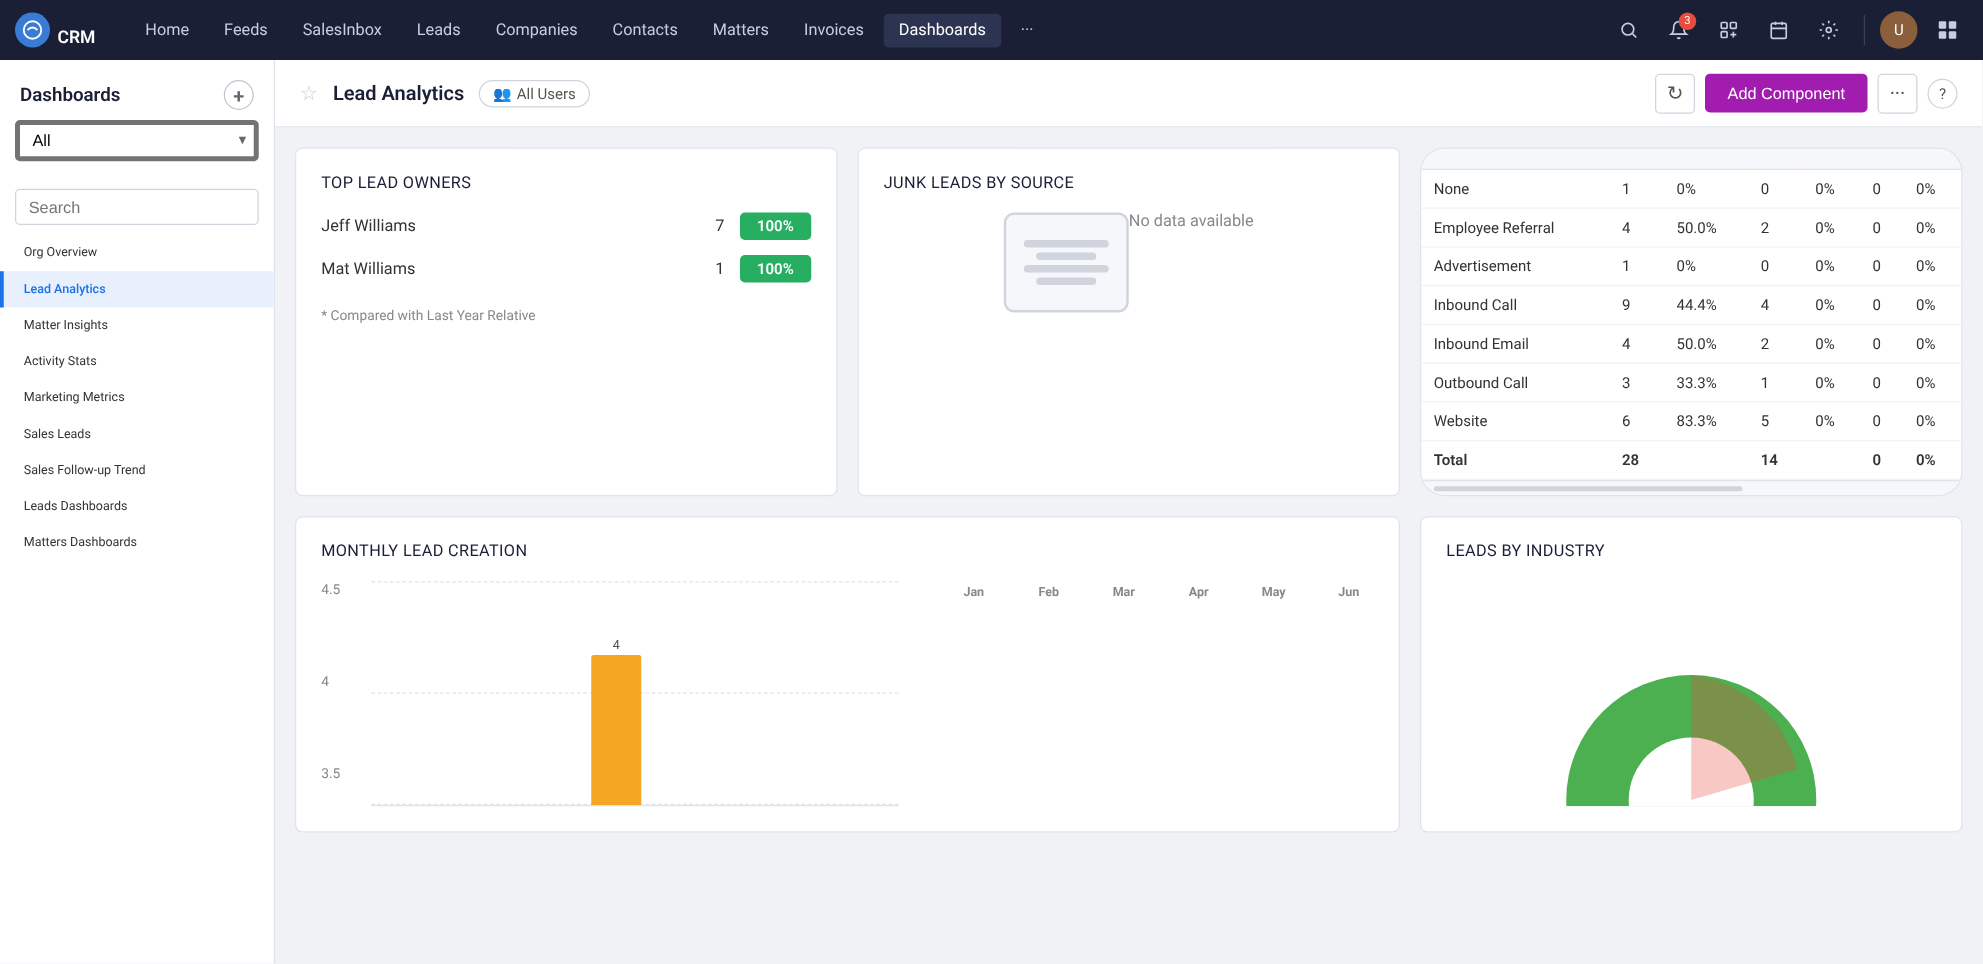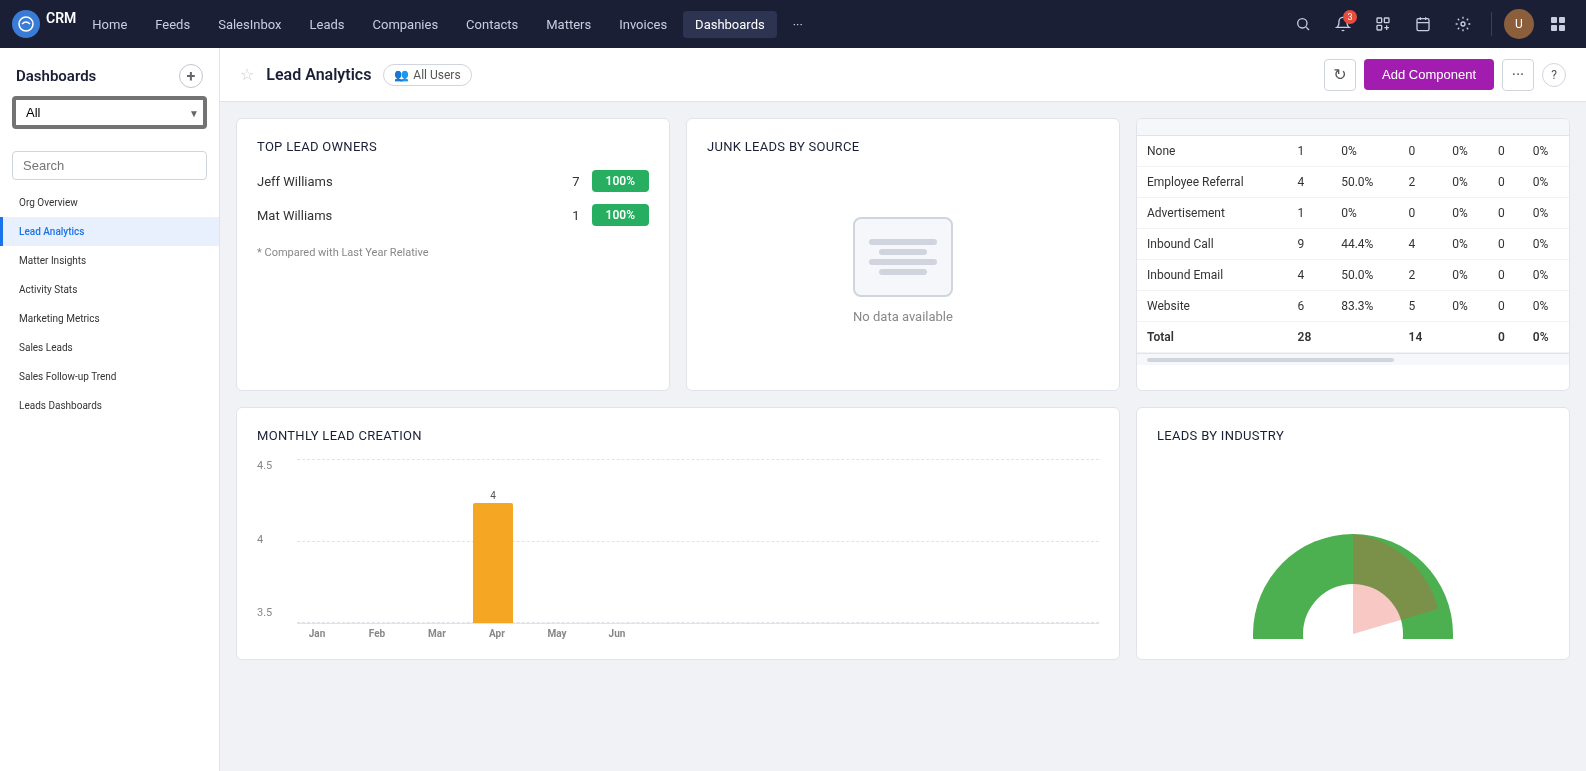--- a/index.html
+++ b/index.html
@@ -12,23 +12,23 @@
       display: flex;
       align-items: center;
       padding: 0 12px;
       color: #fff;
       gap: 4px;
       position: fixed;
       top: 0; left: 0; right: 0;
       z-index: 100;
     }
     .nav-logo {
-      display: flex; align-items: flex-start; gap: 6px;
+      display: flex; align-items: flex-end; gap: 6px;
       font-size: 14px; font-weight: 600; color: #fff;
-      margin-right: 0;
+      margin-right: 24px;
     }
     .nav-logo-icon {
       width: 28px; height: 28px; background: #3a7bd5; border-radius: 50%;
       display: flex; align-items: center; justify-content: center;
       font-size: 12px; color: white;
     }
     .nav-item {
       padding: 6px 12px; color: #c8cde0; font-size: 13px; cursor: pointer;
       border-radius: 4px; white-space: nowrap;
     }
@@ -189,38 +189,38 @@
     .lead-owner-badge {
       background: #27ae60; color: #fff;
       padding: 4px 14px; border-radius: 4px; font-size: 12px; font-weight: 600;
     }
     .compared-note {
       font-size: 11px; color: #888; margin-top: 20px;
     }
 
     
     .junk-leads-card {
-      display: flex; flex-direction: column; align-items: center; justify-content: center;
+      display: flex; justify-content: center;
       min-height: 200px;
     }
     .no-data-icon {
       width: 100px; height: 80px;
       border: 2px solid #d0d5dd; border-radius: 8px;
       background: #f5f7fa;
       display: flex; flex-direction: column; align-items: center; justify-content: center;
       gap: 4px; margin-bottom: 12px;
     }
     .no-data-line {
       width: 70%; height: 6px; background: #d0d5dd; border-radius: 3px;
     }
     .no-data-line.short { width: 50%; }
     .no-data-text { font-size: 13px; color: #888; }
 
     
-    .table-card { padding: 0; }
+    .table-card { padding: 0; border-radius: 20px; }
     .table-scroll { overflow-x: auto; }
     table.data-table {
       width: 100%; border-collapse: collapse;
       font-size: 12px;
     }
     table.data-table th {
       background: #f5f7fa; padding: 8px 10px;
       text-align: left; color: #666; font-weight: 600;
       border-bottom: 1px solid #e0e4ea;
       white-space: nowrap;
@@ -236,21 +236,21 @@
       display: flex; align-items: center; padding: 0 10px;
     }
     .scroll-indicator {
       width: 60%; height: 4px; background: #d0d5dd; border-radius: 2px;
     }
 
     
     .chart-card { grid-column: span 2; }
     .chart-area {
       position: relative; height: 180px;
-      display: flex; flex-direction: column;
+      display: flex; flex-direction: row;
     }
     .chart-y-labels {
       position: absolute; left: 0; top: 0; bottom: 20px;
       display: flex; flex-direction: column; justify-content: space-between;
       font-size: 11px; color: #888;
     }
     .chart-body {
       margin-left: 40px;
       flex: 1;
       display: flex; align-items: flex-end;
@@ -381,20 +381,21 @@
     </div>
 
     <div class="sidebar-nav-item">Org Overview</div>
     <div class="sidebar-nav-item active">Lead Analytics</div>
     <div class="sidebar-nav-item">Matter Insights</div>
     <div class="sidebar-nav-item">Activity Stats</div>
     <div class="sidebar-nav-item">Marketing Metrics</div>
     <div class="sidebar-nav-item">Sales Leads</div>
     <div class="sidebar-nav-item">Sales Follow-up Trend</div>
     <div class="sidebar-nav-item">Leads Dashboards</div>
+    <div class="sidebar-nav-item">Matters Dashboards</div>
   </aside>
 
   <main class="main-content">
 
     <div class="content-header">
       <span class="star-icon">☆</span>
       <span class="page-title-text">Lead Analytics</span>
       <div class="all-users-tag">
         <span>👥</span>
         <span>All Users</span>
@@ -487,20 +488,29 @@
                   <td>4</td>
                   <td>0%</td>
                   <td>0</td>
                   <td>0%</td>
                 </tr>
                 <tr>
                   <td>Inbound Email</td>
                   <td>4</td>
                   <td>50.0%</td>
                   <td>2</td>
+                  <td>0%</td>
+                  <td>0</td>
+                  <td>0%</td>
+                </tr>
+                <tr>
+                  <td>Outbound Call</td>
+                  <td>3</td>
+                  <td>33.3%</td>
+                  <td>1</td>
                   <td>0%</td>
                   <td>0</td>
                   <td>0%</td>
                 </tr>
                 <tr>
                   <td>Website</td>
                   <td>6</td>
                   <td>83.3%</td>
                   <td>5</td>
                   <td>0%</td>

